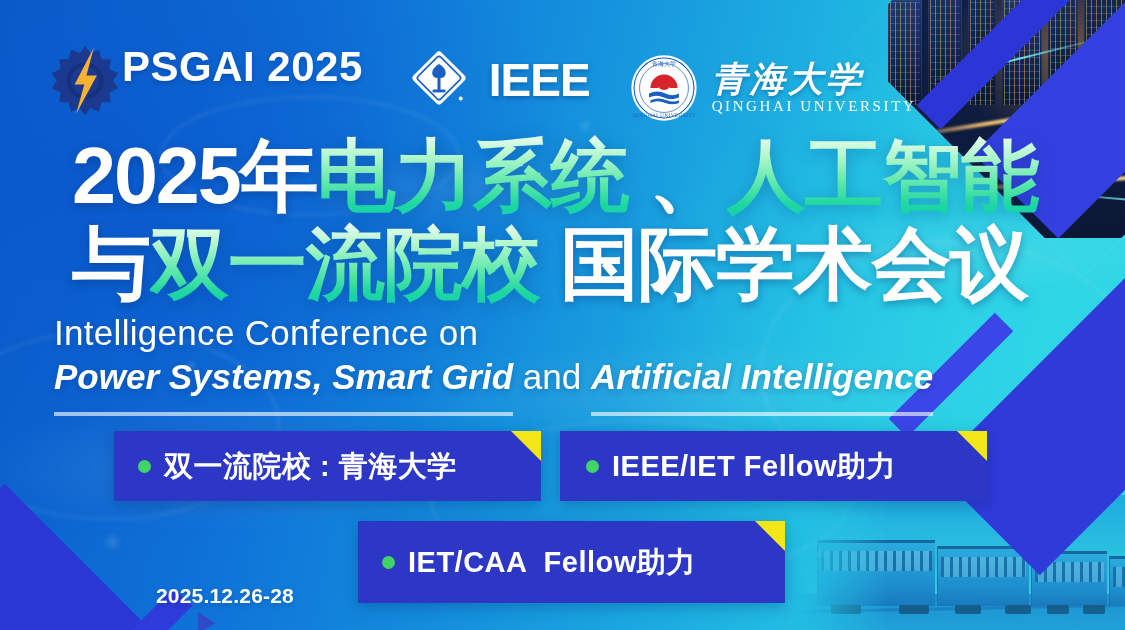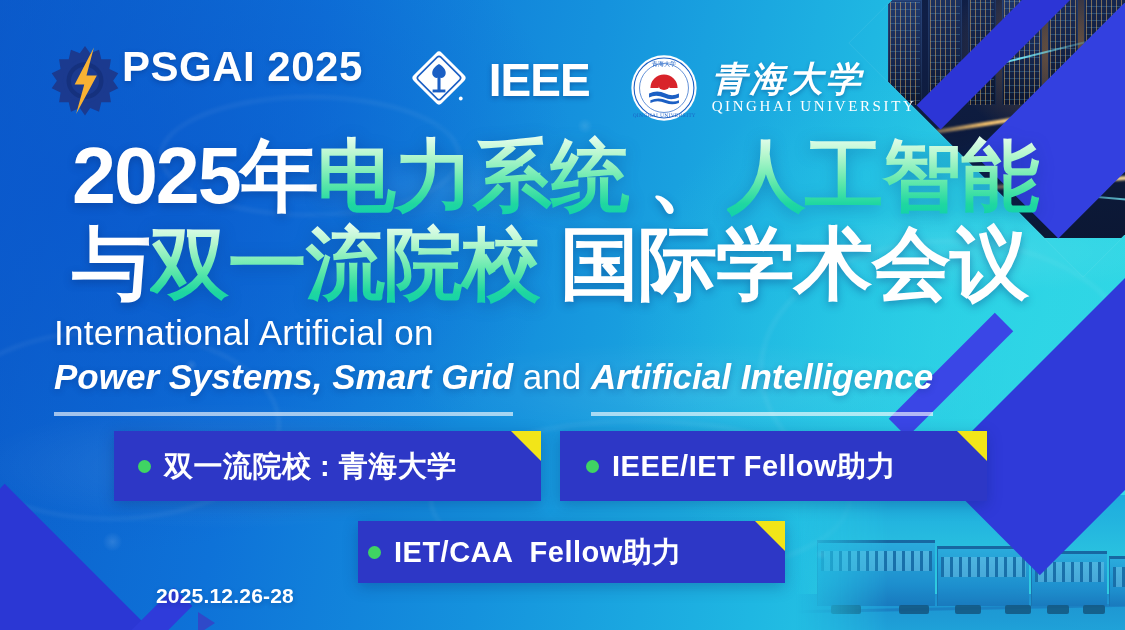--- a/index.html
+++ b/index.html
@@ -195,21 +195,21 @@
   .badge .dot {
     width:13px; height:13px; border-radius:50%;
     background:#3fd463; margin-right:13px; flex:0 0 auto;
   }
   .badge .btxt {
     color:#ffffff; font-size:29px; font-weight:bold; letter-spacing:.5px;
     white-space:pre; line-height:1;
   }
   .badge-1 { left:114px; top:431px; width:427px; height:70px; padding:0 24px; }
   .badge-2 { left:560px; top:431px; width:427px; height:70px; padding:16px 26px; }
-  .badge-3 { left:358px; top:521px; width:427px; height:62px; padding:0 10px; }
+  .badge-3 { left:358px; top:521px; width:427px; height:82px; padding:0 24px; }
 
   
   .date-block { position:absolute; left:118px; top:534px; text-align:right; width:176px;margin-top:48px; }
   .date-main {
     color:#ffffff; font-size:21px; font-weight:bold; letter-spacing:.2px;
     line-height:28px; text-shadow:0 2px 5px rgba(4,42,115,0.30);
   }
   .date-loc-row { display:flex; align-items:center; justify-content:flex-end; gap:10px; margin-top:2px;flex-direction:column; }
   .play-tri {
     width:0; height:0; border-left:17px solid #2f49c9;
@@ -325,21 +325,21 @@
       </div>
     </div>
   </div>
 
   <div class="title-block">
     <div class="t-line"><span class="t-white t-num">2025年</span><span class="t-green">电力系统</span><span class="t-white">、</span><span class="t-green">人工智能</span></div>
     <div class="t-line"><span class="t-white">与</span><span class="t-green">双一流院校</span><span class="t-white">国际学术会议</span></div>
   </div>
 
   <div class="eng">
-    <div class="eng-l1">International Artificial on</div>
+    <div class="eng-l1">Intelligence Conference on</div>
     <div class="eng-l2"><span class="eng-em">Power Systems, </span><span class="eng-em">Smart Grid</span><span class="eng-and"> and </span><span class="eng-em">Artificial Intelligence</span></div>
   </div>
 
   <div class="badge badge-1">
     <span class="dot"></span>
     <span class="btxt">双一流院校 : 青海大学</span>
     <span class="corner"></span>
   </div>
 
   <div class="badge badge-2">

